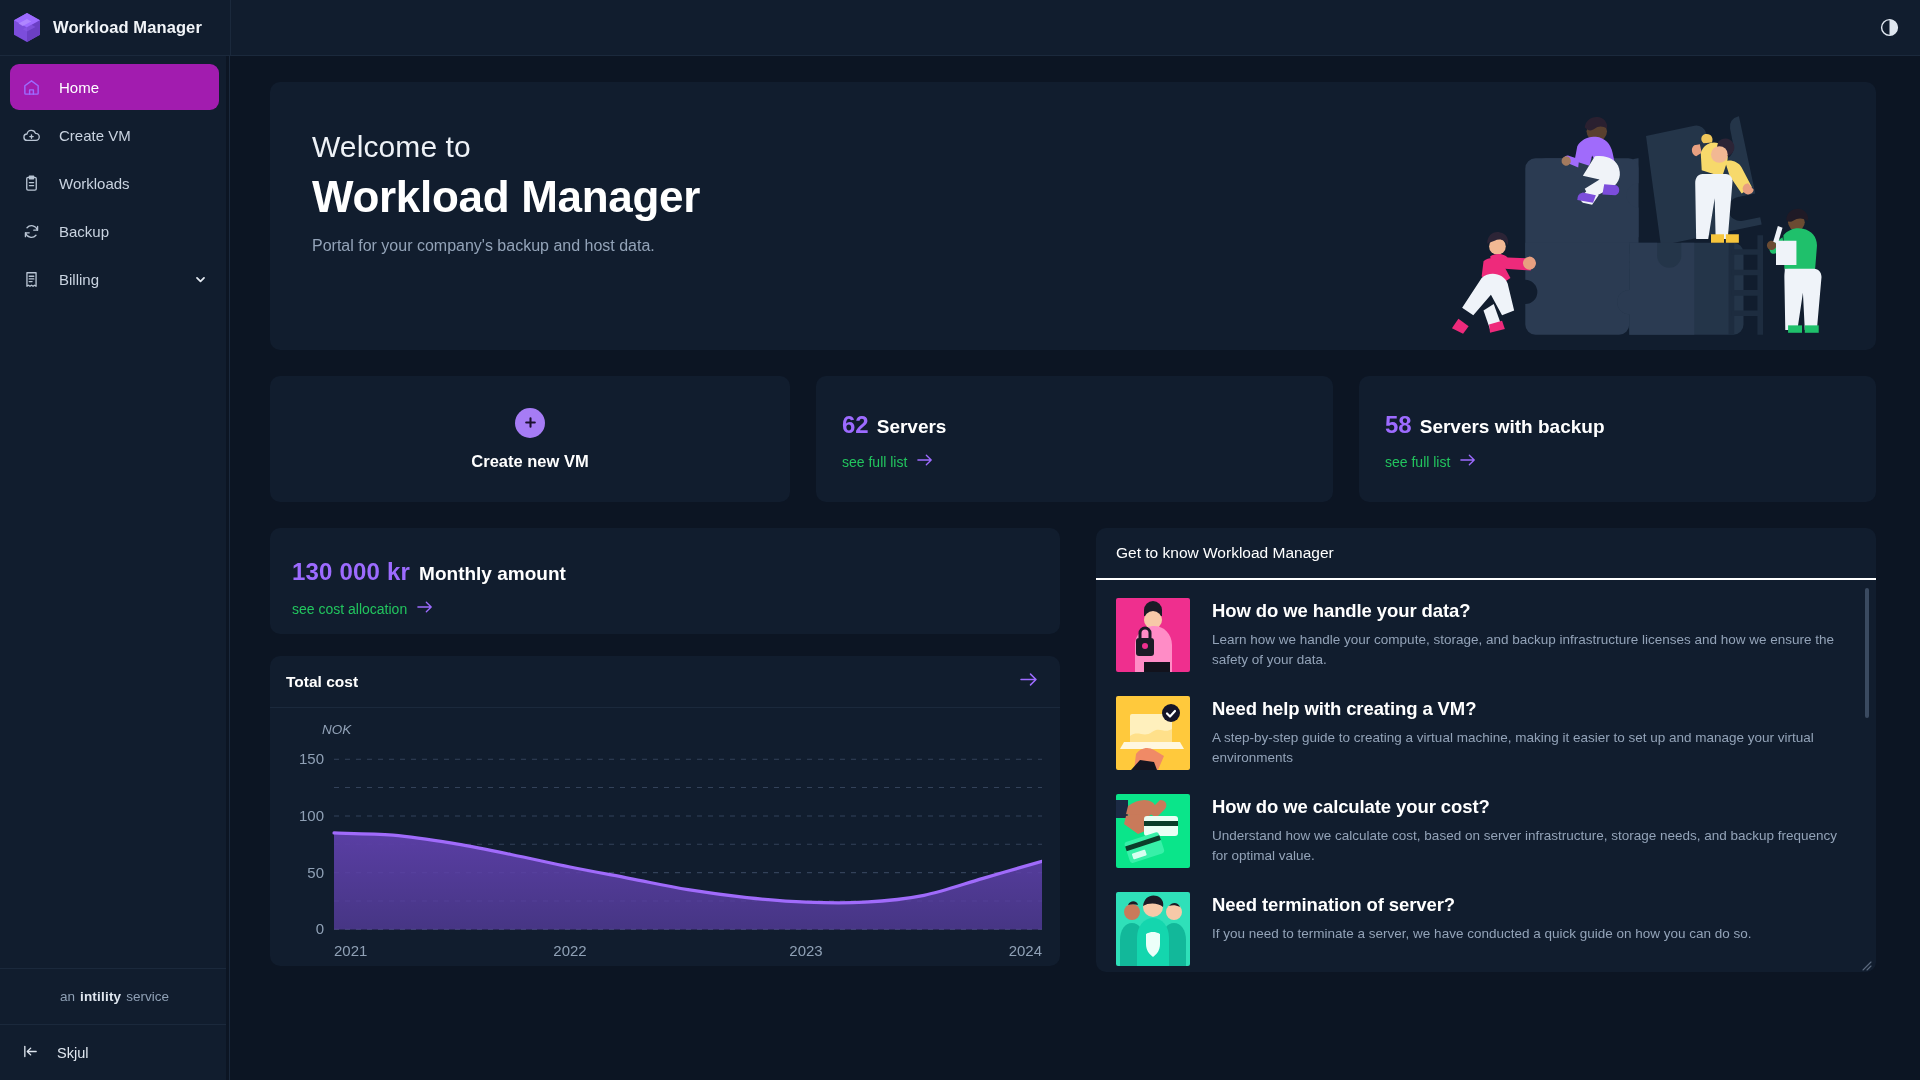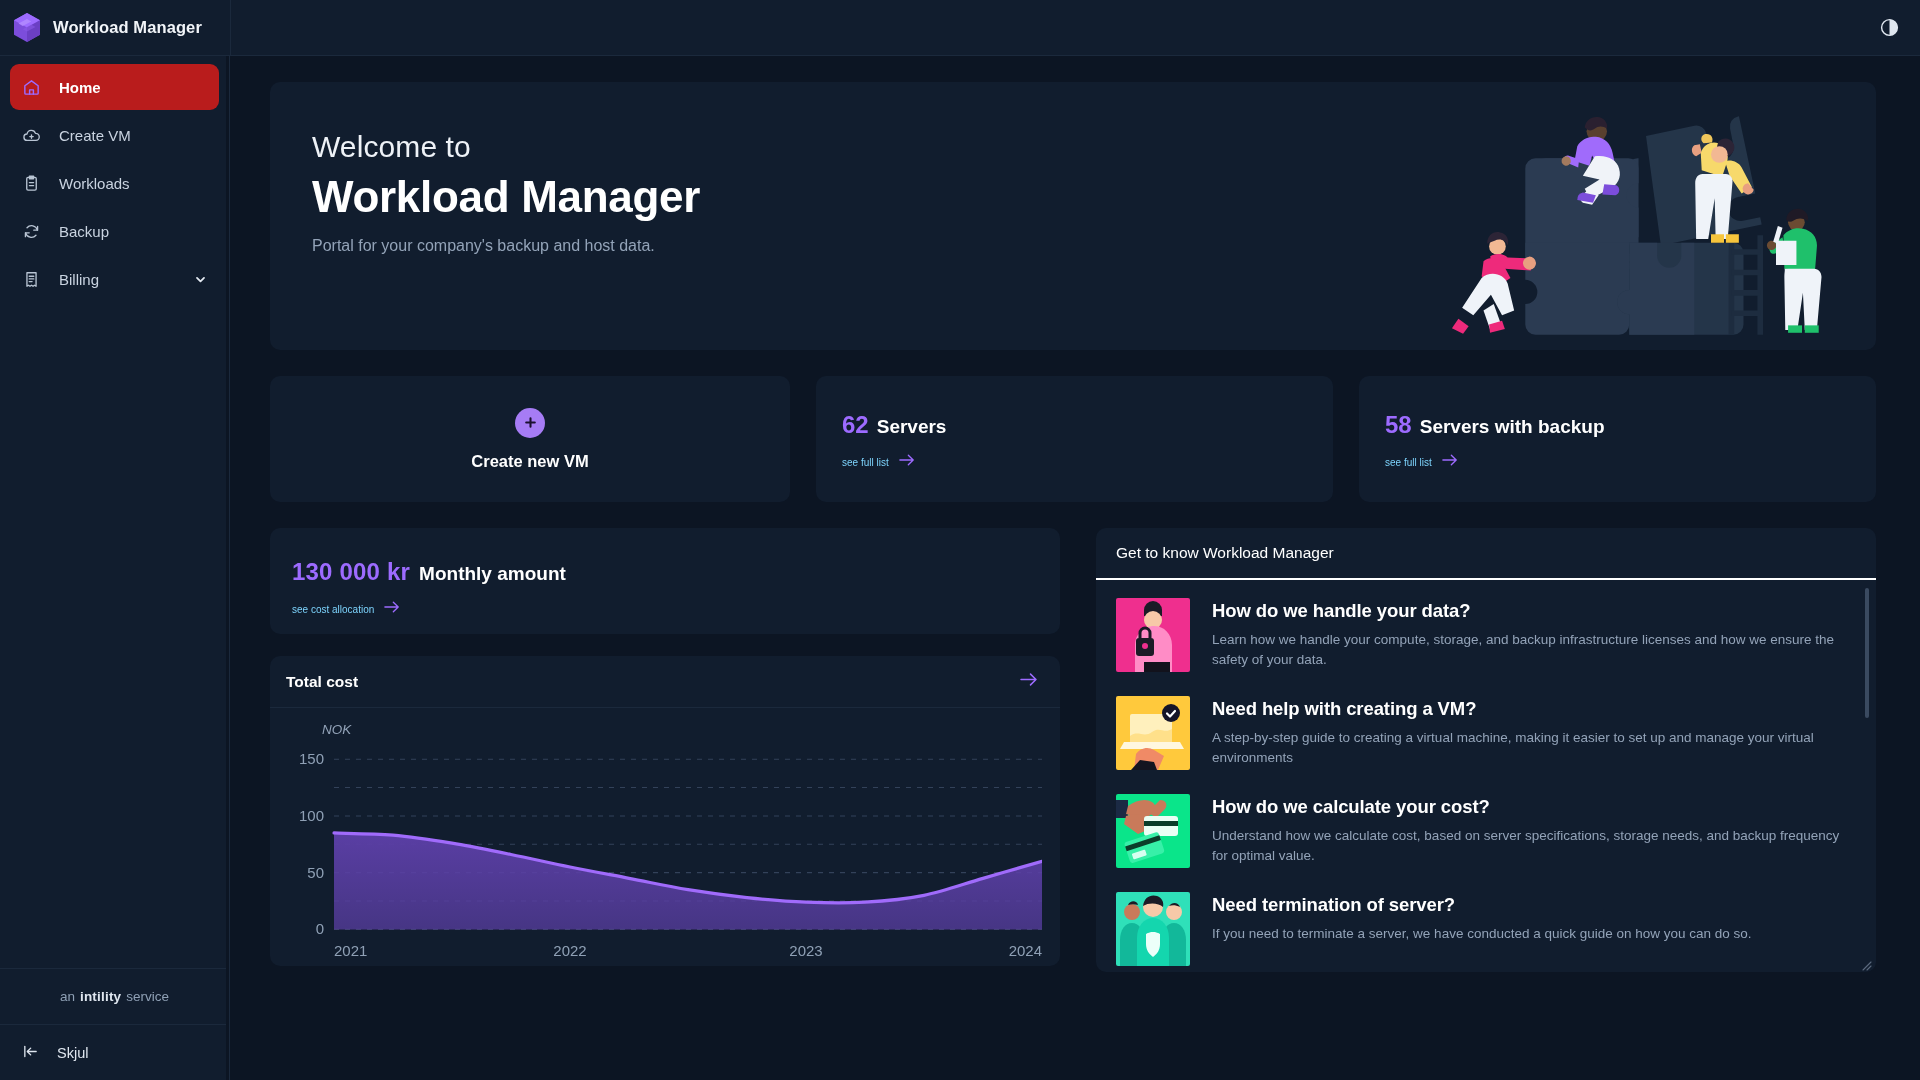--- a/index.html
+++ b/index.html
@@ -40,21 +40,21 @@
     position: relative;
   }
   .nav { padding: 8px 10px 0 10px; display: flex; flex-direction: column; gap: 2px; }
   .nav-item {
     display: flex; align-items: center; gap: 18px;
     height: 46px; padding: 0 12px;
     border-radius: 9px; cursor: pointer;
     color: #c9d3e0; font-size: 15px;
   }
   .nav-item .nav-ico { width: 19px; height: 19px; flex: 0 0 19px; display:flex; align-items:center; justify-content:center; }
-  .nav-item.active { background: #b91c1c; color: #ffffff; font-weight: 700; }
+  .nav-item.active { background: #a21caf; color: #ffffff; font-weight: 400; }
   .nav-item.active .nav-ico svg { stroke: #9d6bff; }
   .nav-label { flex: 1 1 auto; }
   .nav-chevron { width: 14px; height: 14px; display:flex; align-items:center; justify-content:center; }
 
   .sidebar-spacer { flex: 1 1 auto; }
   .sidebar-footer {
     height: 56px; flex: 0 0 56px;
     border-top: 1px solid #1b293c;
     display: flex; align-items: center; justify-content: center;
     font-size: 13.5px; color: #8fa0b5; gap: 5px;
@@ -100,21 +100,21 @@
   .plus-circle {
     width: 30px; height: 30px; border-radius: 50%; background: #a67cf5;
     display: flex; align-items: center; justify-content: center;
   }
   .card-create-label { color: #ffffff; font-size: 16.5px; font-weight: 700; }
   .card-stat { flex: 1 1 0; padding: 35px 0 0 26px; }
   .stat-line { display: flex; align-items: baseline; gap: 8px; }
   .stat-num { color: #9d6bff; font-size: 24px; font-weight: 700; }
   .stat-label { color: #ffffff; font-size: 19px; font-weight: 700; }
   .stat-link { display: flex; align-items: center; gap: 10px; margin-top: 14px; cursor: pointer; }
-  .stat-link-text { color: #7dd3fc; font-size: 10px; }
+  .stat-link-text { color: #22c55e; font-size: 14px; }
   .arrow-r { color: #9d6bff; }
 
   
   .lower { display: flex; gap: 36px; margin-top: 26px; }
   .lower-left { flex: 0 0 790px; display: flex; flex-direction: column; gap: 22px; }
   .lower-right { flex: 1 1 auto; min-width: 0; }
 
   .amount-card { background: #111d2e; border-radius: 10px; height: 106px; padding: 30px 0 0 22px; }
   .amount-line { display: flex; align-items: baseline; gap: 9px; }
   .amount-num { color: #9d6bff; font-size: 24px; font-weight: 700; letter-spacing: .2px; }
@@ -483,21 +483,21 @@
     <rect x="28" y="22" width="34" height="20" rx="3" fill="#eafff5"></rect>
     <rect x="28" y="27" width="34" height="5" fill="#0b3d2a"></rect>
     <g transform="rotate(-18 30 52)">
       <rect x="10" y="42" width="36" height="22" rx="3" fill="#37f0a8"></rect>
       <rect x="10" y="46" width="36" height="5" fill="#0b3d2a"></rect>
       <rect x="14" y="55" width="14" height="6" rx="1" fill="#d6fff0"></rect>
     </g>
                     </svg></span>
                   <span class="gtk-texts">
                     <span class="gtk-h" style="display:block">How do we calculate your cost?</span>
-                    <span class="gtk-p" style="display:block">Understand how we calculate cost, based on server specifications, storage needs, and backup frequency for optimal value.</span>
+                    <span class="gtk-p" style="display:block">Understand how we calculate cost, based on server infrastructure, storage needs, and backup frequency for optimal value.</span>
                   </span>
                 </div>
                 <div class="gtk-item">
                   <span class="gtk-thumb"><svg viewBox="0 0 74 74" width="74" height="74">
     <rect width="74" height="74" fill="#2fe0b9"></rect>
     <circle cx="16" cy="20" r="8" fill="#c97a5a"></circle>
     <path d="M12 13c2-5 9-5 10 0-3-1-7-1-10 0Z" fill="#1b1b26"></path>
     <path d="M4 48c0-10 5-17 12-17s12 7 12 17v26H4Z" fill="#12b89a"></path>
     <circle cx="58" cy="20" r="8" fill="#f7c9a8"></circle>
     <path d="M53 14c3-4 9-4 11 1-4-2-8-2-11-1Z" fill="#1b1b26"></path>

